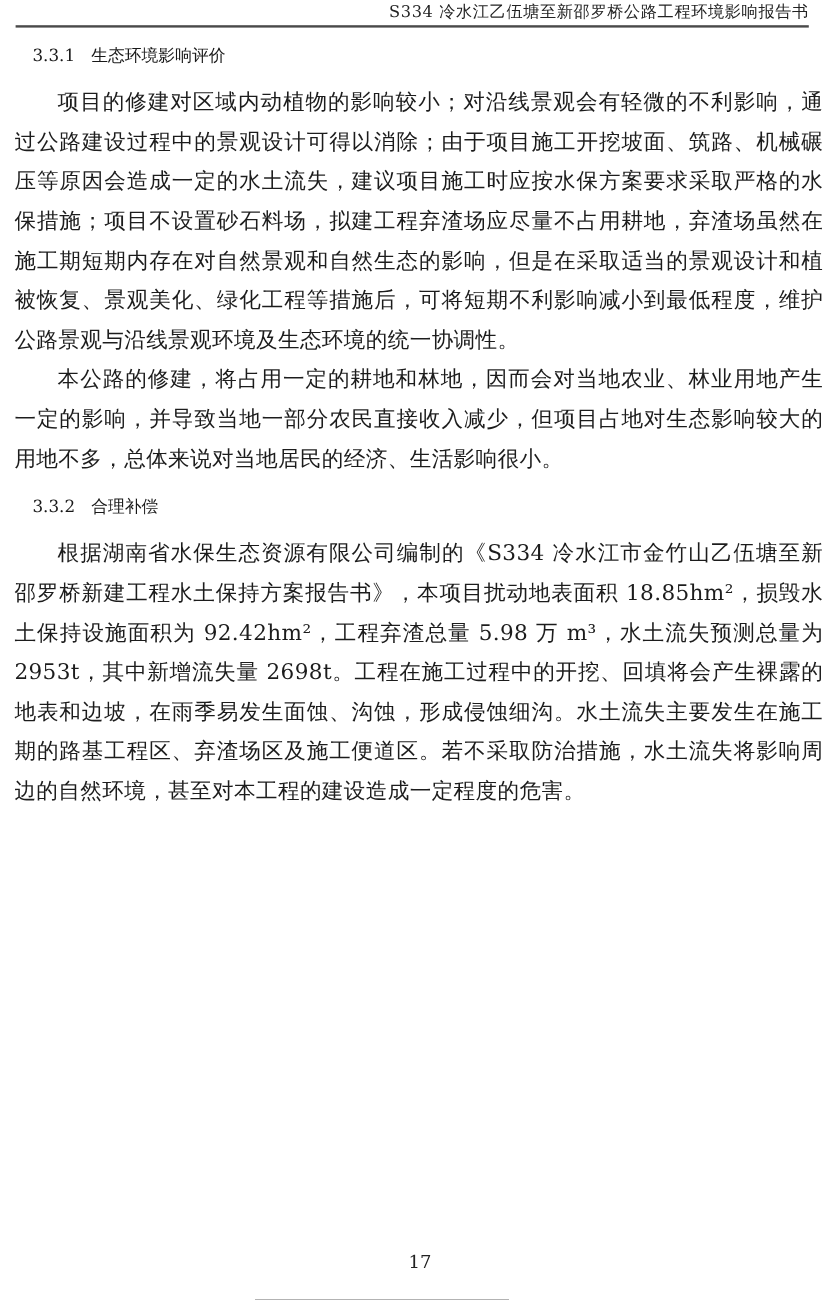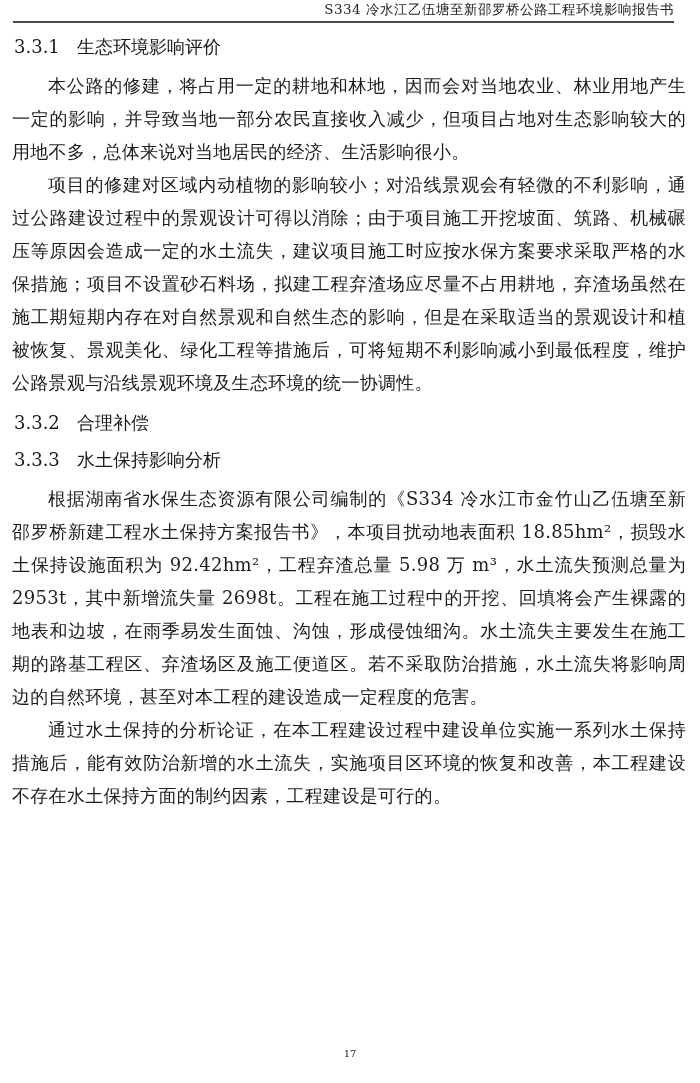--- a/index.html
+++ b/index.html
@@ -50,23 +50,23 @@
     font-weight: 700;
     font-size: 20px;
     line-height: 27px;
     margin: 20px 0 12px 0;
     white-space: pre-wrap;
     color: #111111;
   }
   .h2 {
     font-family: "DejaVu Serif", "Liberation Serif", serif;
     font-weight: 400;
-    font-size: 18px;
+    font-size: 14px;
     line-height: 26px;
-    margin: 11px 0 9px 2px;
+    margin: 11px 0 9px 15px;
     white-space: pre-wrap;
     color: #181818;
   }
   .para {
     font-size: 18px;
     line-height: 33px;
     margin: 0;
     text-indent: 2em;
     text-align: justify;
     letter-spacing: 0.3px;
@@ -74,50 +74,48 @@
   }
   
   .page-footer {
     position: absolute;
     bottom: 22px;
     left: 0;
     right: 0;
     text-align: center;
   }
   .page-number {
-    font-size: 10px;
+    font-size: 15px;
     color: #222222;
   }
 </style>
 </head>
 <body>
 
 <div class="page">
 
   <div class="page-header">
     <div class="header-title">S334 冷水江乙伍塘至新邵罗桥公路工程环境影响报告书</div>
   </div>
 
   <div class="content">
 
 
     <div class="h2">3.3.1   生态环境影响评价</div>
 
+    <p class="para">项目的修建对区域内动植物的影响较小；对沿线景观会有轻微的不利影响，通过公路建设过程中的景观设计可得以消除；由于项目施工开挖坡面、筑路、机械碾压等原因会造成一定的水土流失，建议项目施工时应按水保方案要求采取严格的水保措施；项目不设置砂石料场，拟建工程弃渣场应尽量不占用耕地，弃渣场虽然在施工期短期内存在对自然景观和自然生态的影响，但是在采取适当的景观设计和植被恢复、景观美化、绿化工程等措施后，可将短期不利影响减小到最低程度，维护公路景观与沿线景观环境及生态环境的统一协调性。</p>
+
     <p class="para">本公路的修建，将占用一定的耕地和林地，因而会对当地农业、林业用地产生一定的影响，并导致当地一部分农民直接收入减少，但项目占地对生态影响较大的用地不多，总体来说对当地居民的经济、生活影响很小。</p>
-
-    <p class="para">项目的修建对区域内动植物的影响较小；对沿线景观会有轻微的不利影响，通过公路建设过程中的景观设计可得以消除；由于项目施工开挖坡面、筑路、机械碾压等原因会造成一定的水土流失，建议项目施工时应按水保方案要求采取严格的水保措施；项目不设置砂石料场，拟建工程弃渣场应尽量不占用耕地，弃渣场虽然在施工期短期内存在对自然景观和自然生态的影响，但是在采取适当的景观设计和植被恢复、景观美化、绿化工程等措施后，可将短期不利影响减小到最低程度，维护公路景观与沿线景观环境及生态环境的统一协调性。</p>
 
     <div class="h2">3.3.2   合理补偿</div>
 
 
-    <div class="h2">3.3.3   水土保持影响分析</div>
 
     <p class="para">根据湖南省水保生态资源有限公司编制的《S334 冷水江市金竹山乙伍塘至新邵罗桥新建工程水土保持方案报告书》，本项目扰动地表面积 18.85hm²，损毁水土保持设施面积为 92.42hm²，工程弃渣总量 5.98 万 m³，水土流失预测总量为 2953t，其中新增流失量 2698t。工程在施工过程中的开挖、回填将会产生裸露的地表和边坡，在雨季易发生面蚀、沟蚀，形成侵蚀细沟。水土流失主要发生在施工期的路基工程区、弃渣场区及施工便道区。若不采取防治措施，水土流失将影响周边的自然环境，甚至对本工程的建设造成一定程度的危害。</p>
 
-    <p class="para">通过水土保持的分析论证，在本工程建设过程中建设单位实施一系列水土保持措施后，能有效防治新增的水土流失，实施项目区环境的恢复和改善，本工程建设不存在水土保持方面的制约因素，工程建设是可行的。</p>
 
   </div>
 
   <div class="page-footer">
     <span class="page-number">17</span>
   </div>
 
 </div>
 
 </body></html>

